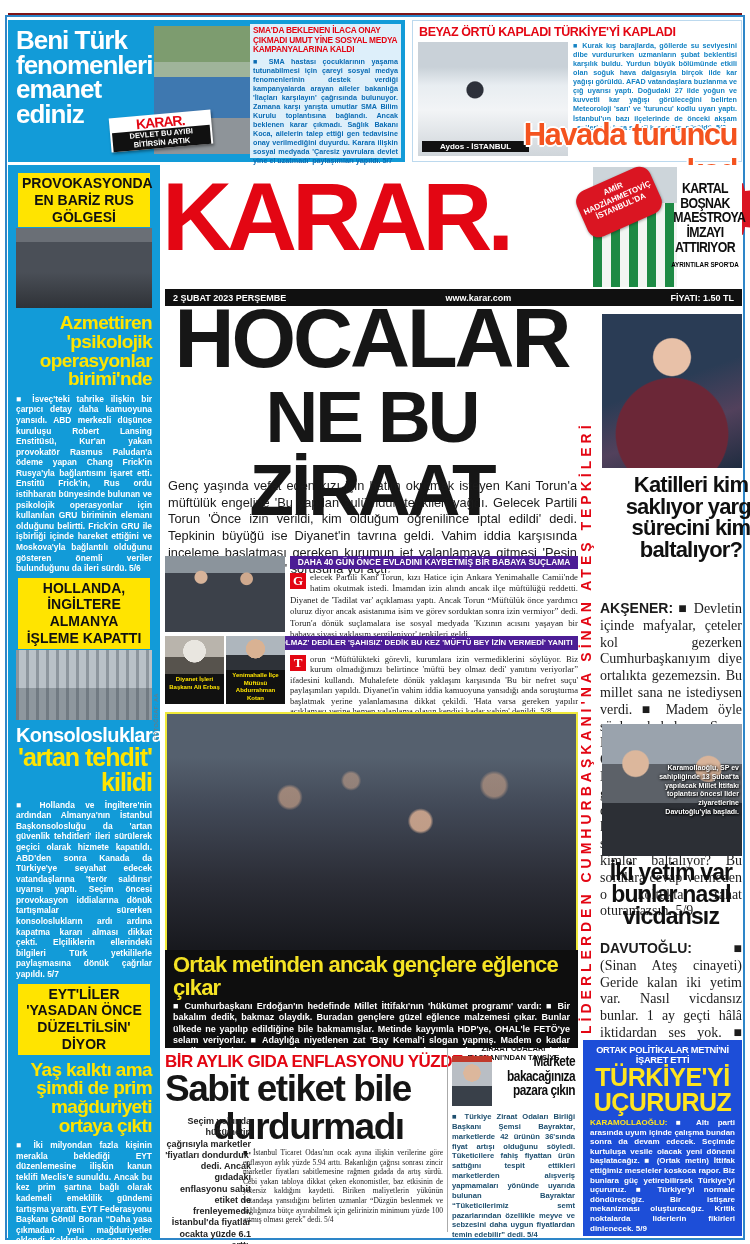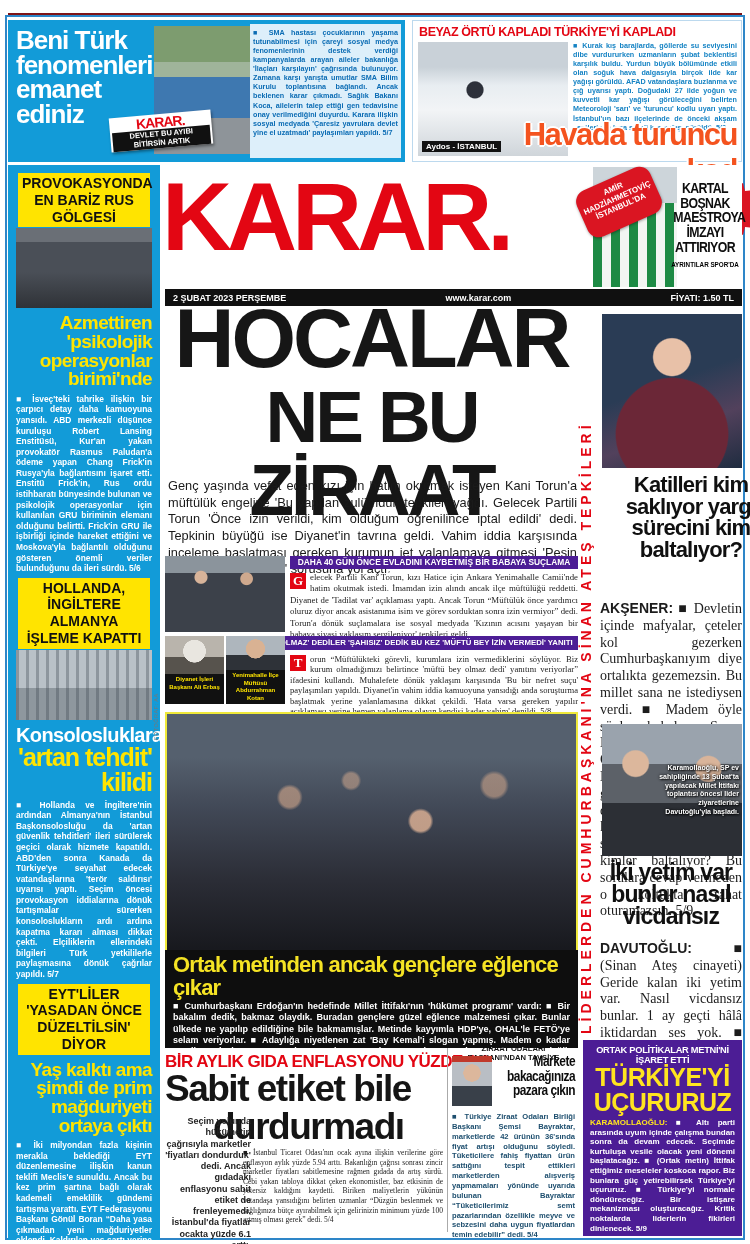--- a/index.html
+++ b/index.html
@@ -24,21 +24,21 @@
   .sma{position:absolute;left:242px;top:4px;width:151px;height:134px;background:#ddeffa;padding:2px 3px;box-sizing:border-box}
   .sma .kick{color:#e30613;font-weight:bold;font-size:8.3px;line-height:1.15;letter-spacing:-0.2px}
   .sma .bd{color:#0b6cb4;font-weight:bold;font-size:7.2px;line-height:1.26;margin-top:2px}
 
   
   .trbox{left:412px;top:20px;width:330px;height:142px;background:#fff;border:1px solid #bcd9ee;box-sizing:border-box}
   .tr-kick{position:absolute;left:6px;top:4px;color:#e30613;font-weight:bold;font-size:12.5px;letter-spacing:-0.4px}
   .ph-snow{position:absolute;left:5px;top:21px;width:150px;height:114px;
      background:radial-gradient(circle at 38% 42%,rgba(35,38,48,.95) 0 7%,rgba(35,38,48,0) 8%),
      linear-gradient(180deg,#c9d1d8 0 22%,#e8edf1 38%,#f2f4f6 60%,#cfd5da 100%)}
-  .snowcap{position:absolute;left:4px;bottom:4px;background:#111;color:#fff;font-weight:bold;font-size:8px;padding:1px 4px}
+  .snowcap{position:absolute;left:4px;bottom:4px;background:#111;color:#fff;font-weight:bold;font-size:8px;padding:1px 18px}
   .tr-bd{position:absolute;left:160px;top:20px;width:164px;color:#1583c4;font-weight:bold;font-size:7.2px;line-height:1.26}
   .tr-head{position:absolute;left:60px;top:96px;width:264px;text-align:right;color:#f4531f;font-weight:bold;
            font-size:31px;letter-spacing:-1.5px;
            text-shadow:-2px 0 #fff,2px 0 #fff,0 -2px #fff,0 2px #fff,-1px -1px #fff,1px 1px #fff}
 
   
   .leftcol{left:8px;top:165px;width:152px;height:1075px;background:#129bd8;overflow:hidden;
            padding:4px 8px;box-sizing:border-box}
   .badge{background:#ffe400;color:#111;font-weight:bold;font-size:14px;line-height:1.2;text-align:center;
          padding:2px 4px;margin:4px auto 1px auto;width:124px}
@@ -129,21 +129,21 @@
   .aks-bd{left:600px;top:600px;width:142px}
   .spk{font-family:"Liberation Sans",sans-serif;font-weight:bold}
   .ph-davut{left:602px;top:724px;width:140px;height:132px;
      background:radial-gradient(circle at 24% 30%,#dcb79c 0 9%,transparent 10%),
      radial-gradient(circle at 76% 34%,#d9b49a 0 9%,transparent 10%),
      linear-gradient(180deg,#9aa3ad 0 30%,#5c6168 30% 60%,#2c2f35 60% 100%)}
   .davut-cap{position:absolute;right:3px;top:40px;width:84px;color:#fff;font-weight:bold;font-size:7px;
              line-height:1.25;text-align:right;text-shadow:0 0 3px #000,1px 1px 2px #000}
   .dav-h{left:600px;top:862px;width:142px;font-size:23px;line-height:.95}
   .dav-bd{left:600px;top:940px;width:142px}
-  .redbox{left:583px;top:1040px;width:159px;height:196px;background:#4c1d95;box-sizing:border-box;
+  .redbox{left:583px;top:1040px;width:159px;height:196px;background:#1d4ed8;box-sizing:border-box;
           padding:5px 7px;overflow:hidden}
   .redbox .rk{color:#fff;font-weight:bold;font-size:9.3px;text-align:center;letter-spacing:-0.3px}
   .redbox .l1{color:#fff;font-weight:bold;font-size:21px;text-align:center;letter-spacing:-0.8px;line-height:1.05}
   .redbox .yl{color:#ffe41f;font-weight:bold;font-size:25px;text-align:center;letter-spacing:-0.5px;line-height:1.0}
   .redbox .bd{color:#fff;font-weight:bold;font-size:8px;line-height:1.2;margin-top:3px}
   .redbox .bd .spk2{color:#ffe41f}
 
   
   .inf-kick{left:165px;top:1052px;color:#e30613;font-weight:bold;font-size:17px;letter-spacing:-0.5px}
   .inf-h1{left:165px;top:1070px;color:#151515;font-weight:bold;font-size:37px;letter-spacing:-1.5px;line-height:1}
@@ -171,20 +171,21 @@
   <div class="tl-head">Beni Türk fenomenlerine emanet ediniz</div>
   <div class="ph ph-street"></div>
   <div class="tl-badge">
     <div class="lg">KARAR.</div>
     <div class="strip">
       <div>DEVLET BU AYIBI</div>
       <div>BİTİRSİN ARTIK</div>
     </div>
   </div>
   <div class="sma">
+    <div class="kick">SMA'DA BEKLENEN İLACA ONAY ÇIKMADI UMUT YİNE SOSYAL MEDYA KAMPANYALARINA KALDI</div>
     <div class="bd just">■ SMA hastası çocuklarının yaşama tutunabilmesi için çareyi sosyal medya fenomenlerinin destek verdiği kampanyalarda arayan aileler bakanlığa 'İlaçları karşılayın' çağrısında bulunuyor. Zamana karşı yarışta umutlar SMA Bilim Kurulu toplantısına bağlandı. Ancak beklenen karar çıkmadı. Sağlık Bakanı Koca, ailelerin talep ettiği gen tedavisine onay verilmediğini duyurdu. Karara ilişkin sosyal medyada 'Çaresiz yavrulara devlet yine el uzatmadı' paylaşımları yapıldı. 5/7</div>
   </div>
 </div>
 
 <div class="abs trbox">
   <div class="tr-kick">BEYAZ ÖRTÜ KAPLADI TÜRKİYE'Yİ KAPLADI</div>
   <div class="ph-snow">
     <div class="snowcap">Aydos - İSTANBUL</div>
   </div>
   <div class="tr-bd just">■ Kurak kış barajlarda, göllerde su seviyesini dibe vurdururken uzmanların şubat beklentisi karşılık buldu. Yurdun büyük bölümünde etkili olan soğuk hava dalgasıyla birçok ilde kar yağışı görüldü. AFAD vatandaşlara buzlanma ve çığ uyarısı yaptı. Doğudaki 27 ilde yoğun ve kuvvetli kar yağışı görüleceğini belirten Meteoroloji 'sarı' ve 'turuncu' kodlu uyarı yaptı. İstanbul'un bazı ilçelerinde de önceki akşam saatlerinde kısa süreli kar yağışı görüldü. 5/3</div>

